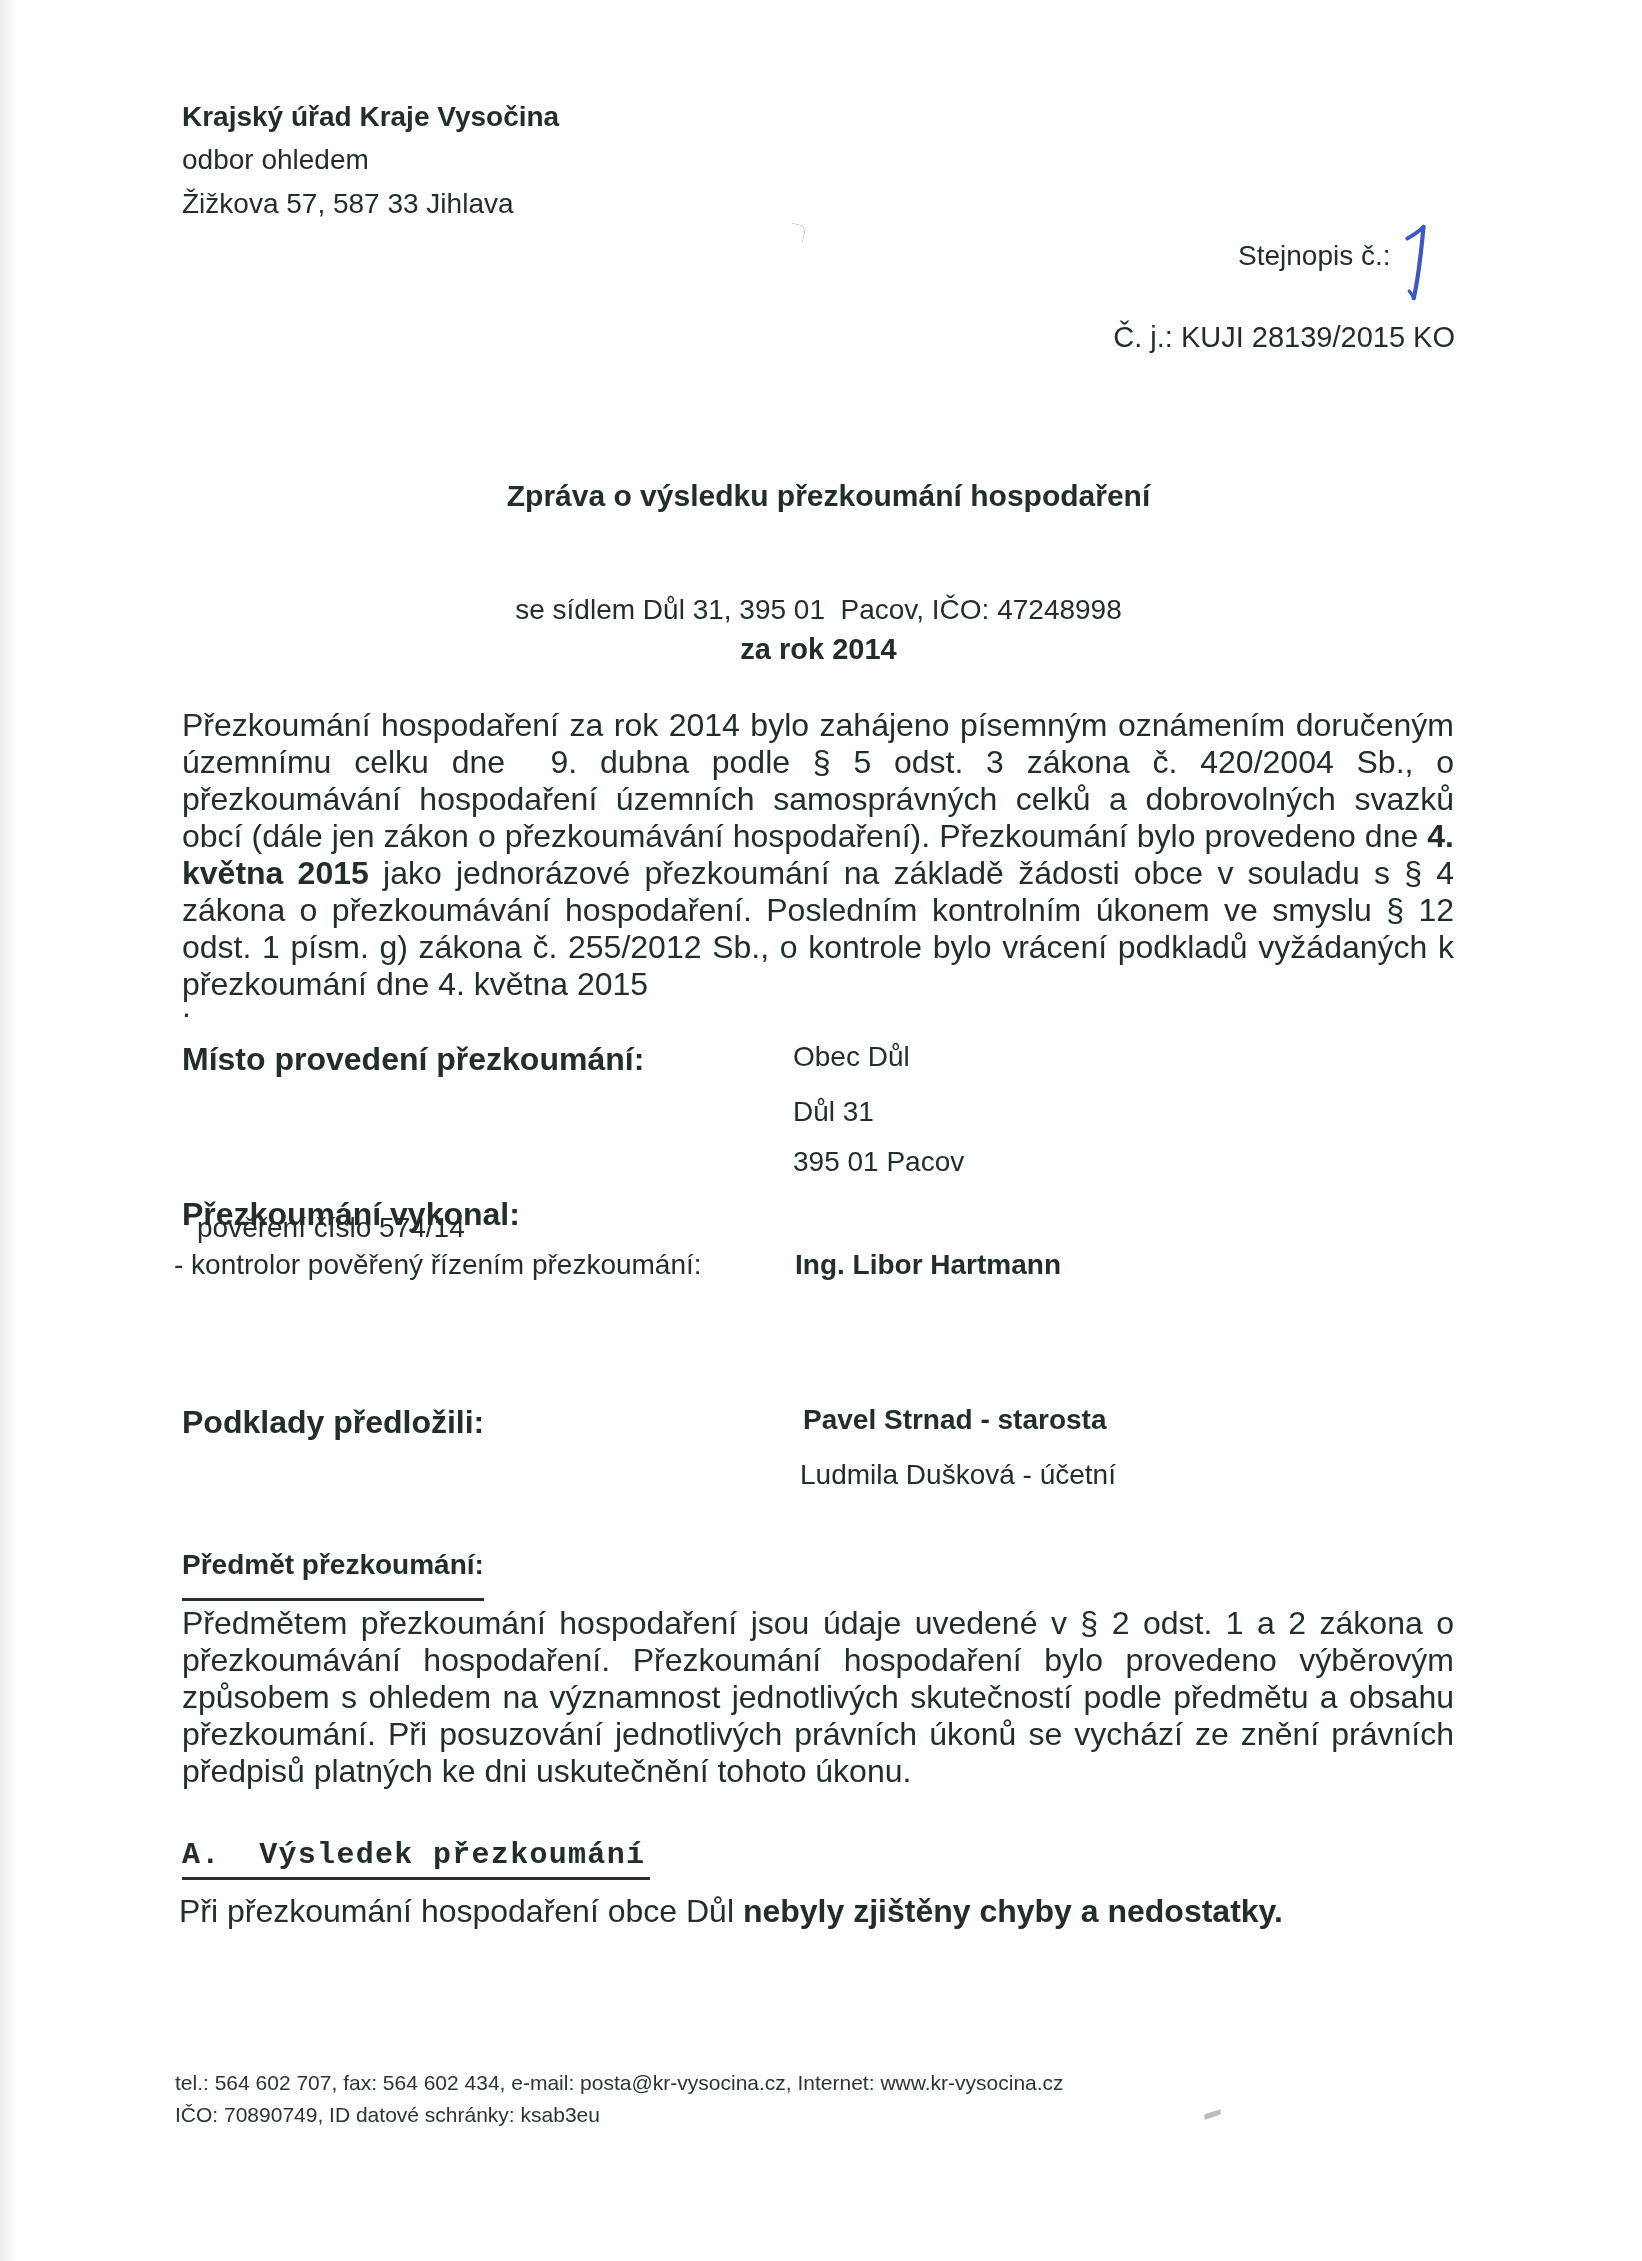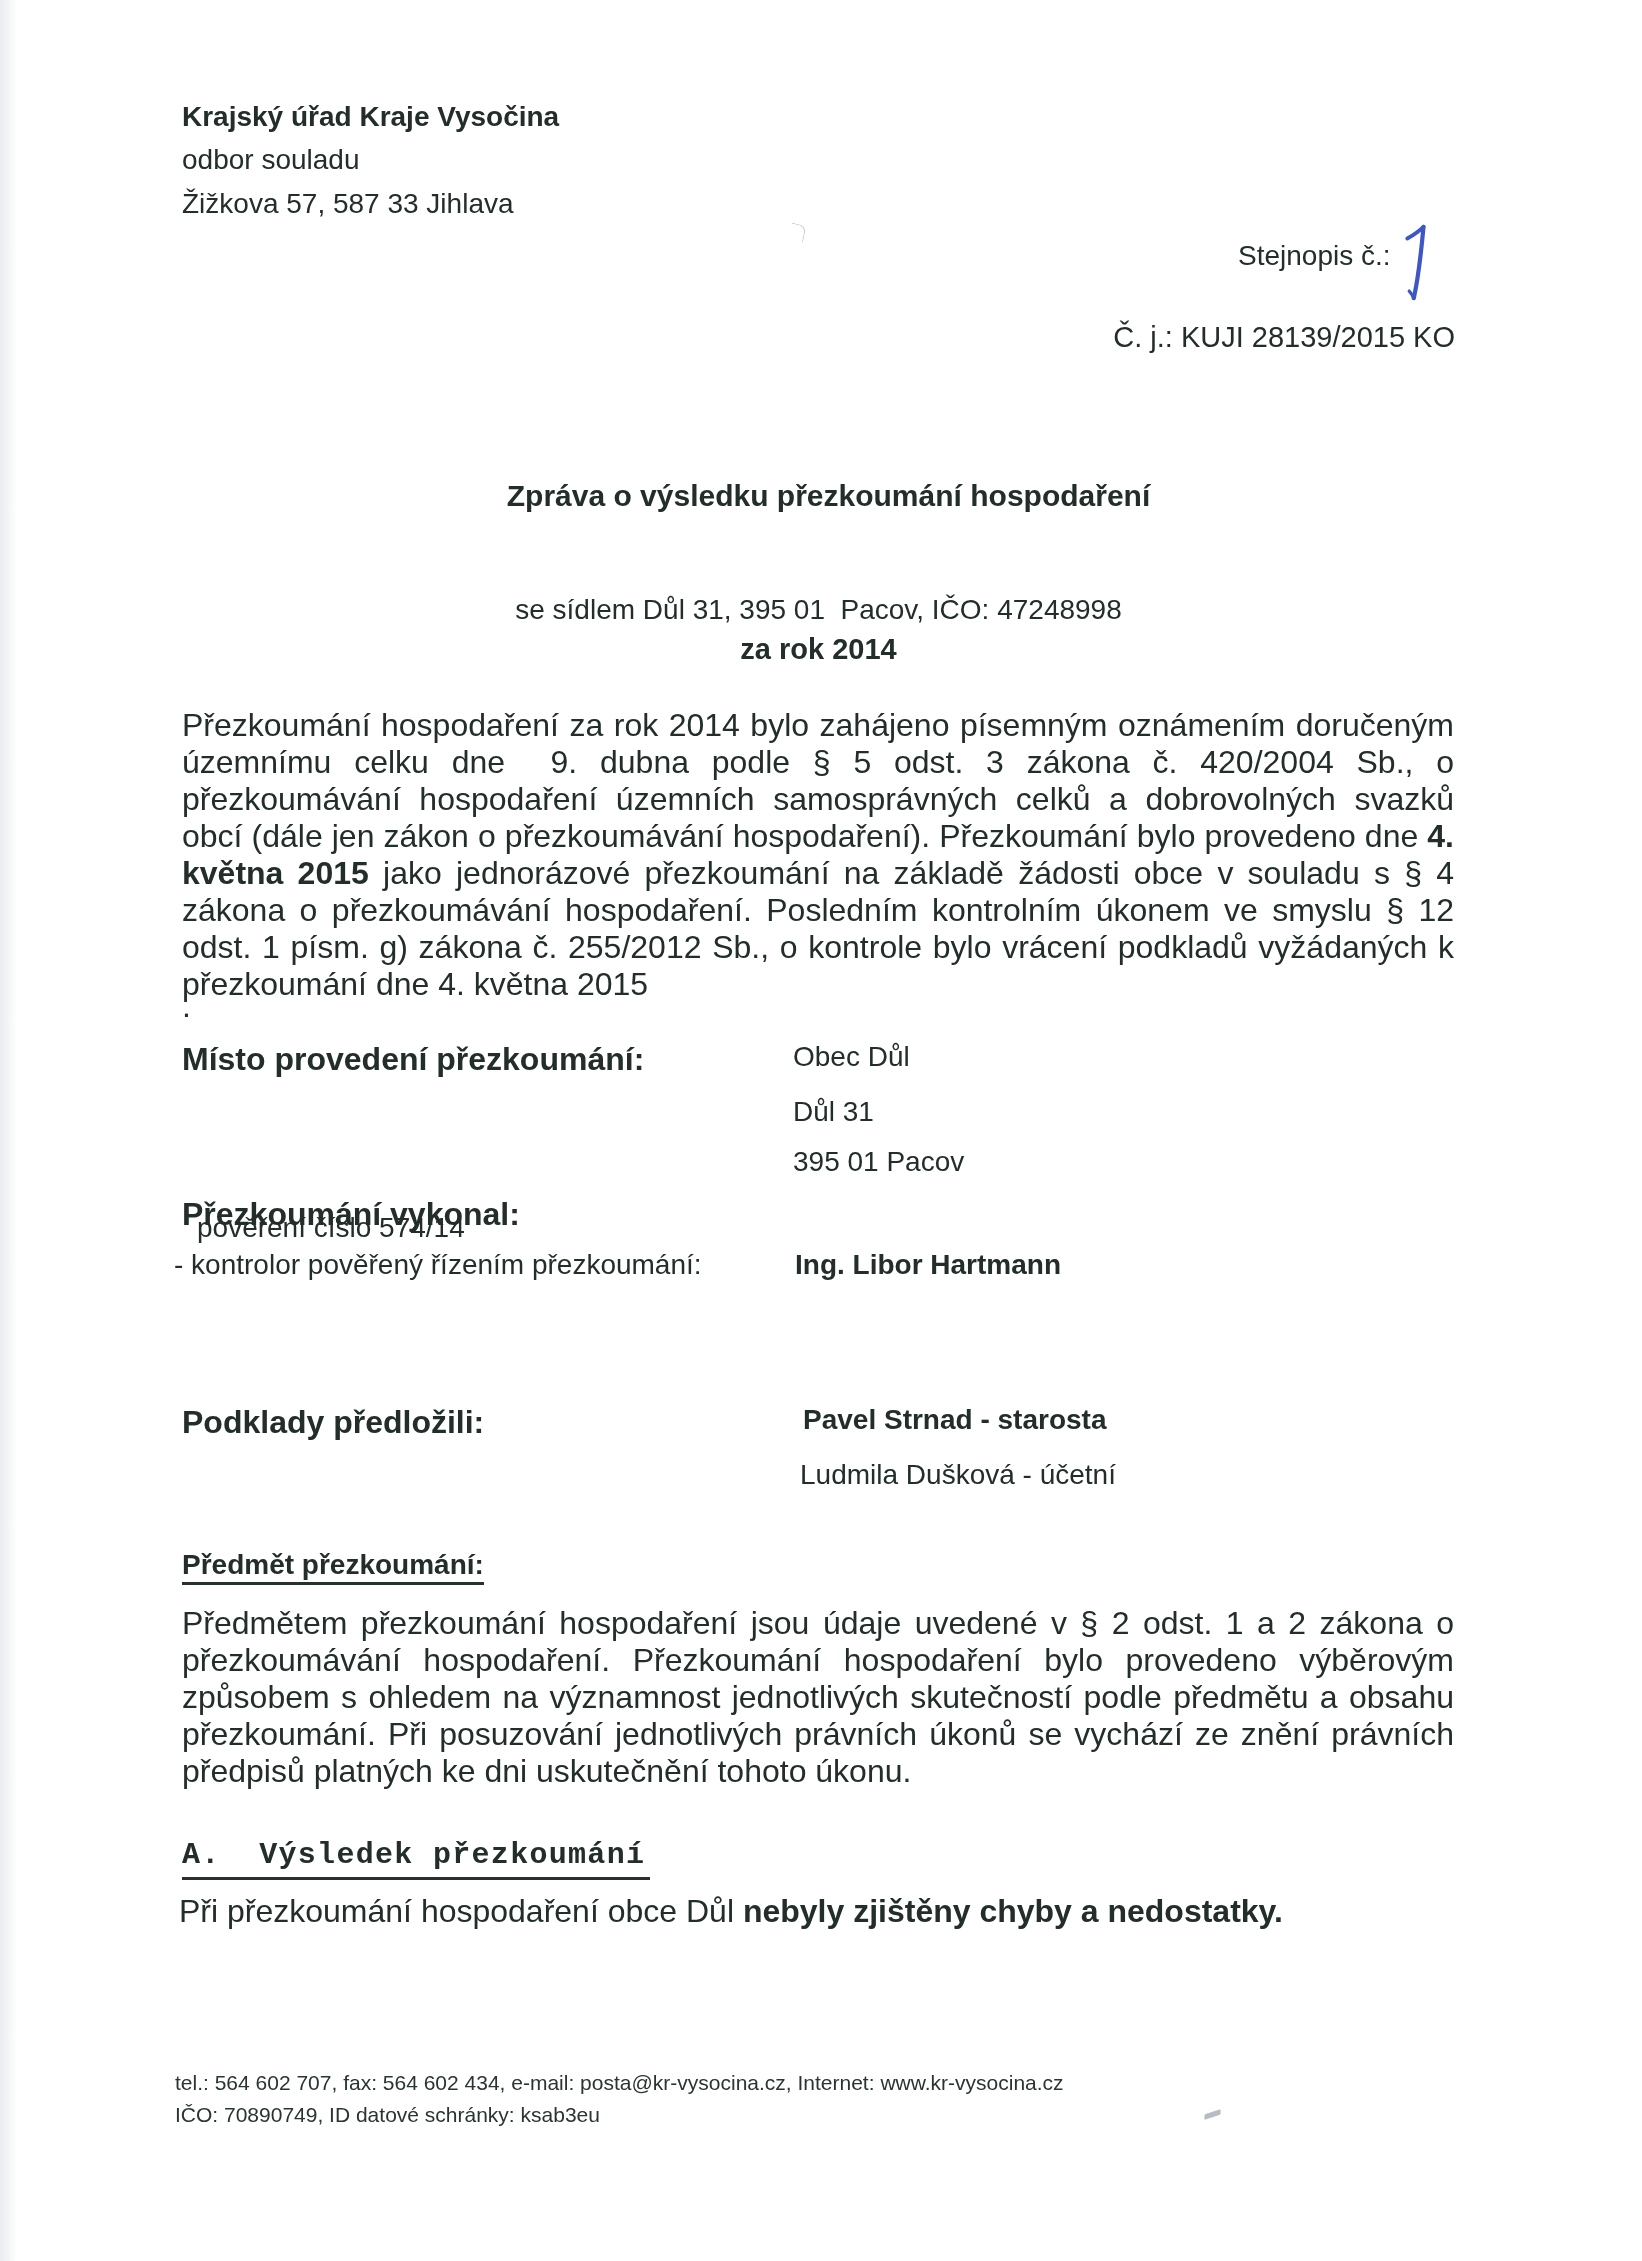--- a/index.html
+++ b/index.html
@@ -28,21 +28,21 @@
   .value-col{font-size:28px;white-space:nowrap;}
   .footer-line{font-size:21px;line-height:32px;white-space:nowrap;color:#2a3531;}
   .artifact{pointer-events:none;}
 </style>
 </head>
 <body>
 
 <div class="page">
 
   <div class="abs letterhead-line b" style="left:182px;top:101px;">Krajský úřad Kraje Vysočina</div>
-  <div class="abs letterhead-line" style="left:182px;top:144px;">odbor souladu</div>
+  <div class="abs letterhead-line" style="left:182px;top:144px;">odbor ohledem</div>
   <div class="abs letterhead-line" style="left:182px;top:188px;">Žižkova 57, 587 33 Jihlava</div>
 
   <div class="abs" style="left:1238px;top:240px;font-size:28px;white-space:nowrap;">Stejnopis č.:</div>
   <svg class="abs" style="left:1400px;top:221px;" width="34" height="83" viewBox="0 0 52 128" aria-label="1">
     <path d="M36 9 C28 17 20 22 11 27" fill="none" stroke="#3f57c2" stroke-width="6" stroke-linecap="round"></path>
     <path d="M36 9 C33 42 29 84 21 119" fill="none" stroke="#3f57c2" stroke-width="6.5" stroke-linecap="round"></path>
     <path d="M21 119 C19 114 17 111 14 108" fill="none" stroke="#3f57c2" stroke-width="5" stroke-linecap="round"></path>
   </svg>
 
   <div class="abs" style="left:182px;top:321px;width:1273px;text-align:right;font-size:29px;white-space:nowrap;">Č. j.: KUJI 28139/2015 KO</div>
@@ -65,21 +65,21 @@
   <div class="abs label-col b" style="left:182px;top:1196px;">Přezkoumání vykonal:</div>
   <div class="abs value-col" style="left:174px;top:1249px;">- kontrolor pověřený řízením přezkoumání:</div>
   <div class="abs value-col b" style="left:795px;top:1249px;">Ing. Libor Hartmann</div>
   <div class="abs value-col" style="left:197px;top:1212px;text-align:right;">pověření číslo 574/14</div>
 
   <div class="abs label-col b" style="left:182px;top:1404px;">Podklady předložili:</div>
   <div class="abs value-col b" style="left:803px;top:1404px;">Pavel Strnad - starosta</div>
   <div class="abs value-col" style="left:800px;top:1459px;">Ludmila Dušková - účetní</div>
 
   <div class="abs" style="left:182px;top:1549px;">
-    <span class="b underline-heavy" style="font-size:28px;padding-bottom:1px;">Předmět přezkoumání:</span>
+    <span class="b underline-heavy" style="font-size:28px;padding-bottom:17px;">Předmět přezkoumání:</span>
   </div>
   <div class="abs body-text just" style="left:182px;top:1605px;width:1272px;">Předmětem přezkoumání hospodaření jsou údaje uvedené v § 2 odst. 1 a 2 zákona o přezkoumávání hospodaření. Přezkoumání hospodaření bylo provedeno výběrovým způsobem s ohledem na významnost jednotlivých skutečností podle předmětu a obsahu přezkoumání. Při posuzování jednotlivých právních úkonů se vychází ze znění právních předpisů platných ke dni uskutečnění tohoto úkonu.</div>
 
   <div class="abs" style="left:182px;top:1838px;">
     <span class="b underline-heavy" style="font-size:30px;letter-spacing:1.3px;padding:0 5.2px 5.2px 0;font-family:Liberation Mono, monospace;">A.&nbsp; Výsledek přezkoumání</span>
   </div>
   <div class="abs body-text" style="left:179px;top:1893px;white-space:nowrap;"><span>Při přezkoumání hospodaření obce Důl </span><span class="b">nebyly zjištěny chyby a nedostatky.</span></div>
 
   <div class="abs" style="left:175px;top:2067px;">
     <div class="footer-line">tel.: 564 602 707, fax: 564 602 434, e-mail: posta@kr-vysocina.cz, Internet: www.kr-vysocina.cz</div>

